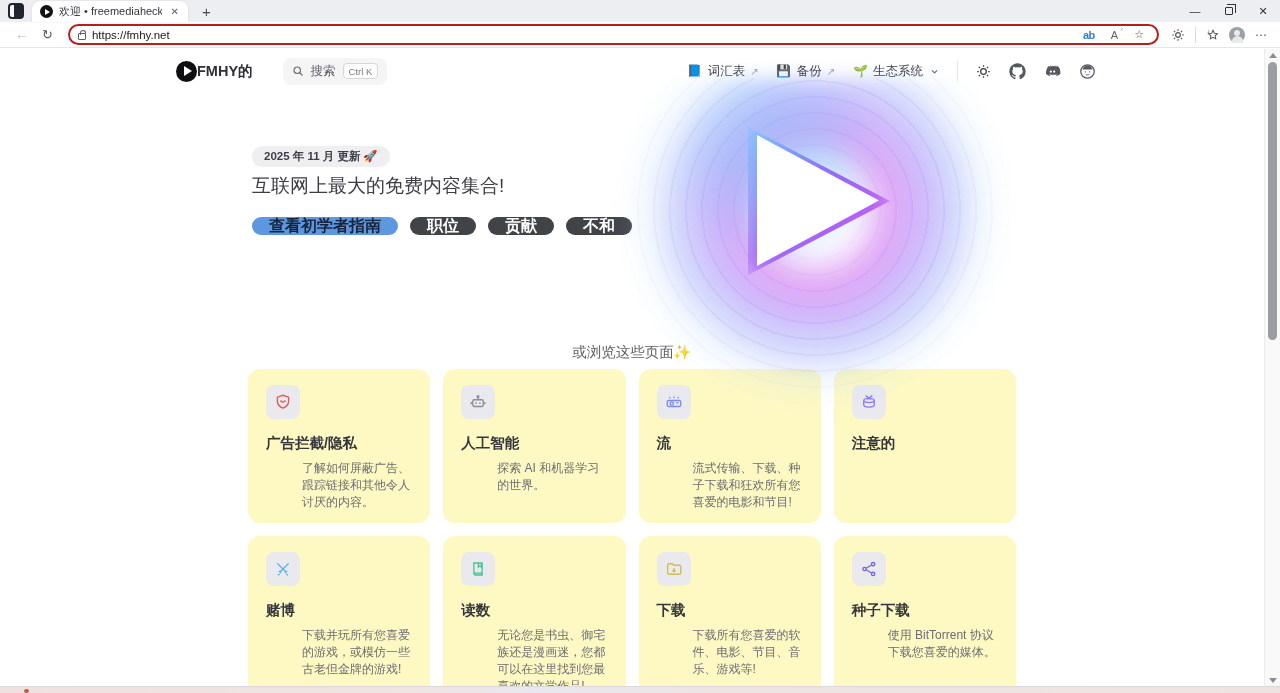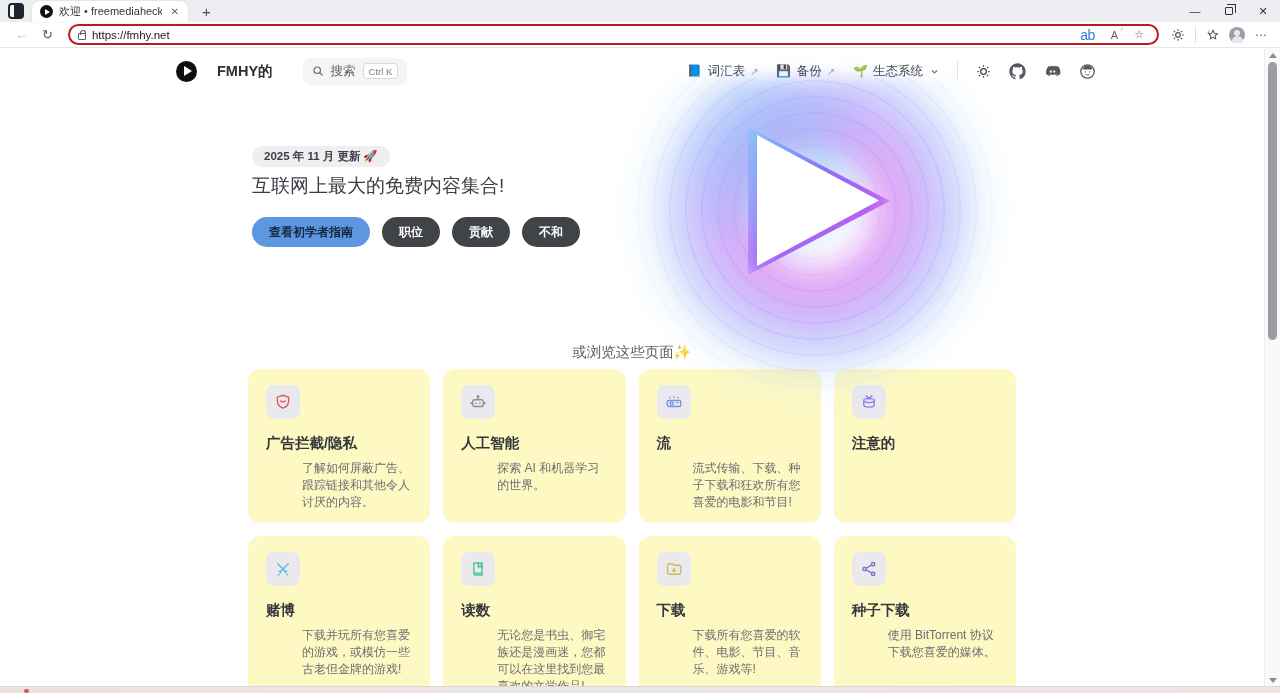--- a/index.html
+++ b/index.html
@@ -23,37 +23,37 @@
 
   
   .toolbar { height:26px; background:#fff; border-bottom:1px solid #e4e6e8; display:flex; align-items:center; padding:0 8px; }
   .nav-btn { font-size:13px; color:#55585e; padding:0 7px; cursor:pointer; }
   .nav-btn.disabled { color:#b6b9bd; }
   .omnibox { flex:1; height:21px; margin:0 8px; border:2px solid #b91c1c; border-radius:11px; display:flex; align-items:center; padding:0 8px; gap:6px; }
   .lock-icon { width:8px; height:7px; border:1px solid #5f6368; border-radius:1px; position:relative; margin-top:3px; flex:none; }
   .lock-icon::before { content:""; position:absolute; left:1px; top:-4px; width:4px; height:4px; border:1px solid #5f6368; border-bottom:none; border-radius:3px 3px 0 0; }
   .url-text { font-size:11.5px; color:#202124; flex:1; }
   .pill-icon { font-size:11px; color:#5f6368; padding:0 5px; cursor:pointer; }
-  .translate { color:#2e7cd6; font-weight:normal; font-size:14px; letter-spacing:-0.5px; }
+  .translate { color:#2e7cd6; font-weight:bold; font-size:11px; letter-spacing:-0.5px; }
   .readaloud { position:relative; }
   .readaloud::after { content:"ᐟ"; font-size:7px; position:absolute; top:-2px; right:0; }
   .toolbar-right { display:flex; align-items:center; gap:2px; }
   .tb-icon { width:22px; text-align:center; font-size:12px; color:#55585e; cursor:pointer; }
   .tb-divider { width:1px; height:16px; background:#dadce0; margin:0 4px; }
   .gear-svg, .spark-star-svg { display:block; margin:0 auto; }
   .avatar { width:16px; height:16px; border-radius:50%; background:#9aa0a6; position:relative; margin:0 3px; cursor:pointer; }
   .avatar::before { content:""; position:absolute; left:5px; top:3px; width:6px; height:6px; border-radius:50%; background:#e8eaed; }
   .avatar::after { content:""; position:absolute; left:2.5px; top:9.5px; width:11px; height:7px; border-radius:6px 6px 0 0; background:#e8eaed; }
 
   
   .viewport { position:absolute; top:49px; left:0; right:16px; bottom:7px; background:#fff; overflow:hidden; }
 
   
   .site-header { height:44px; display:flex; align-items:center; padding:0 168px 0 176px; }
-  .logo { display:flex; align-items:center; gap:20px; cursor:pointer; }
+  .logo { display:flex; align-items:center; gap:0; cursor:pointer; }
   .logo-mark { width:21px; height:21px; border-radius:50%; background:#0f0f12; position:relative; }
   .logo-mark::after { content:""; position:absolute; left:8px; top:5.5px; border-left:8px solid #fff; border-top:5px solid transparent; border-bottom:5px solid transparent; }
   .logo-text { font-size:14.5px; font-weight:700; color:#2f3036; }
   .searchbox { display:flex; align-items:center; gap:7px; height:27px; background:#f5f5f6; border-radius:8px; padding:0 9px; margin-left:30px; cursor:pointer; }
   .search-label { font-size:12.5px; color:#5a5c63; }
   .kbd { font-size:9.5px; color:#7b7d85; border:1px solid #d6d7dc; background:#fff; border-radius:4px; padding:1.5px 5px; }
   .header-right { margin-left:auto; display:flex; align-items:center; gap:18px; }
   .nav-item { display:flex; align-items:center; gap:5px; font-size:12.5px; font-weight:500; color:#3c3e45; cursor:pointer; white-space:nowrap; }
   .nav-emoji { font-size:12px; }
   .ext-arrow { font-size:10px; color:#9b9da6; }
@@ -63,21 +63,21 @@
 
   
   .hero { position:relative; height:250px; }
   .hero-left { position:absolute; left:252px; top:53px; width:420px; }
   .badge { display:inline-block; background:#efeff1; border-radius:10px; padding:3px 12px; font-size:11.5px; font-weight:700; color:#3d3f46; }
   .hero-title { margin-top:8px; font-size:38px; line-height:44px; font-weight:800; letter-spacing:1px;
     background:linear-gradient(90deg,#5a8de0 0%,#7d8fe8 38%,#a89bf2 72%,#c0b2f7 100%);
     -webkit-background-clip:text; background-clip:text; color:transparent; }
   .hero-sub { margin-top:6px; font-size:19px; font-weight:500; color:#3c3e45; }
   .hero-btns { margin-top:18px; display:flex; gap:12px; }
-  .btn { height:30px; display:inline-flex; align-items:center; padding:0 17px; border-radius:15px; font-size:12px; font-weight:700; cursor:pointer; border:none; font-family:inherit; }
+  .btn { height:18px; display:inline-flex; align-items:center; padding:0 17px; border-radius:15px; font-size:16px; font-weight:700; cursor:pointer; border:none; font-family:inherit; }
   .btn-primary { background:#5d97e0; color:#16263f; }
   .btn-dark { background:#404348; color:#fff; }
 
   
   .art { position:absolute; left:600px; top:-15px; width:430px; height:330px; pointer-events:none; }
   .art-ripples { position:absolute; inset:0;
     background:repeating-radial-gradient(circle at 50% 40%, rgba(124,96,240,.10) 0 2px, rgba(255,255,255,0) 2px 16px);
     -webkit-mask:radial-gradient(circle at 50% 40%, #000 0 45%, transparent 68%); mask:radial-gradient(circle at 50% 40%, #000 0 45%, transparent 68%); }
   .art-glow { position:absolute; inset:0;
     background:

